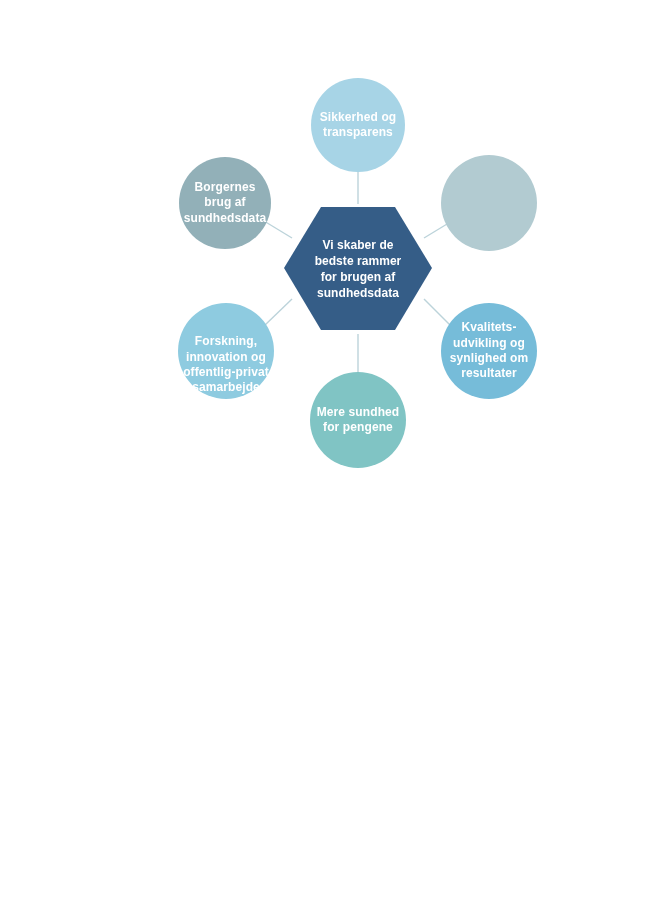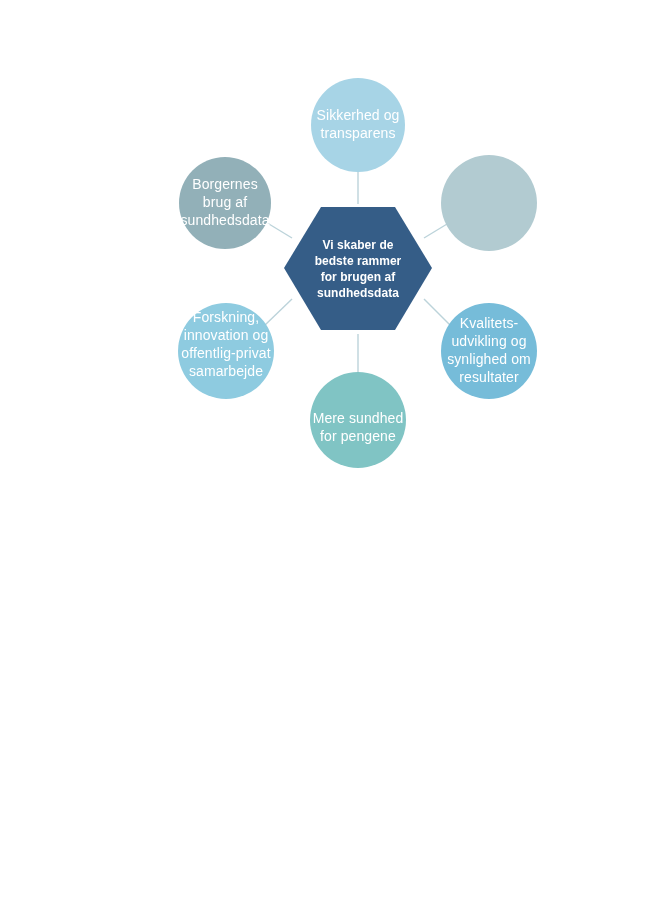--- a/index.html
+++ b/index.html
@@ -33,22 +33,22 @@
     display: flex;
     align-items: center;
     justify-content: center;
     text-align: center;
     color: #ffffff;
     pointer-events: none;
     white-space: pre-line;
     line-height: 1.28;
   }
   .satellite-label {
-    font-size: 14px;
-    font-weight: 400;
+    font-size: 12px;
+    font-weight: 700;
     letter-spacing: 0.1px;
   }
   .center-label {
     font-size: 12px;
     font-weight: bold;
     line-height: 1.32;
     letter-spacing: 0.05px;
   }
   .hit-layer {
     position: absolute;
@@ -86,24 +86,24 @@
 
   <div class="node-label satellite-label" style="left:311px; top:95px; width:94px; height:60px;">Sikkerhed og
 transparens</div>
 
 
   <div class="node-label satellite-label" style="left:441px; top:310px; width:96px; height:82px;">Kvalitets-
 udvikling og
 synlighed om
 resultater</div>
 
-  <div class="node-label satellite-label" style="left:310px; top:398px; width:96px; height:60px;">Mere sundhed
+  <div class="node-label satellite-label" style="left:310px; top:390px; width:96px; height:60px;">Mere sundhed
 for pengene</div>
 
-  <div class="node-label satellite-label" style="left:177px; top:304px; width:98px; height:82px;">Forskning,
+  <div class="node-label satellite-label" style="left:177px; top:324px; width:98px; height:82px;">Forskning,
 innovation og
 offentlig-privat
 samarbejde</div>
 
   <div class="node-label satellite-label" style="left:176px; top:173px; width:98px; height:60px;text-align:center;">Borgernes
 brug af
 sundhedsdata</div>
 
   <div class="node-label center-label" style="left:300px; top:236px; width:116px; height:68px;">Vi skaber de
 bedste rammer

